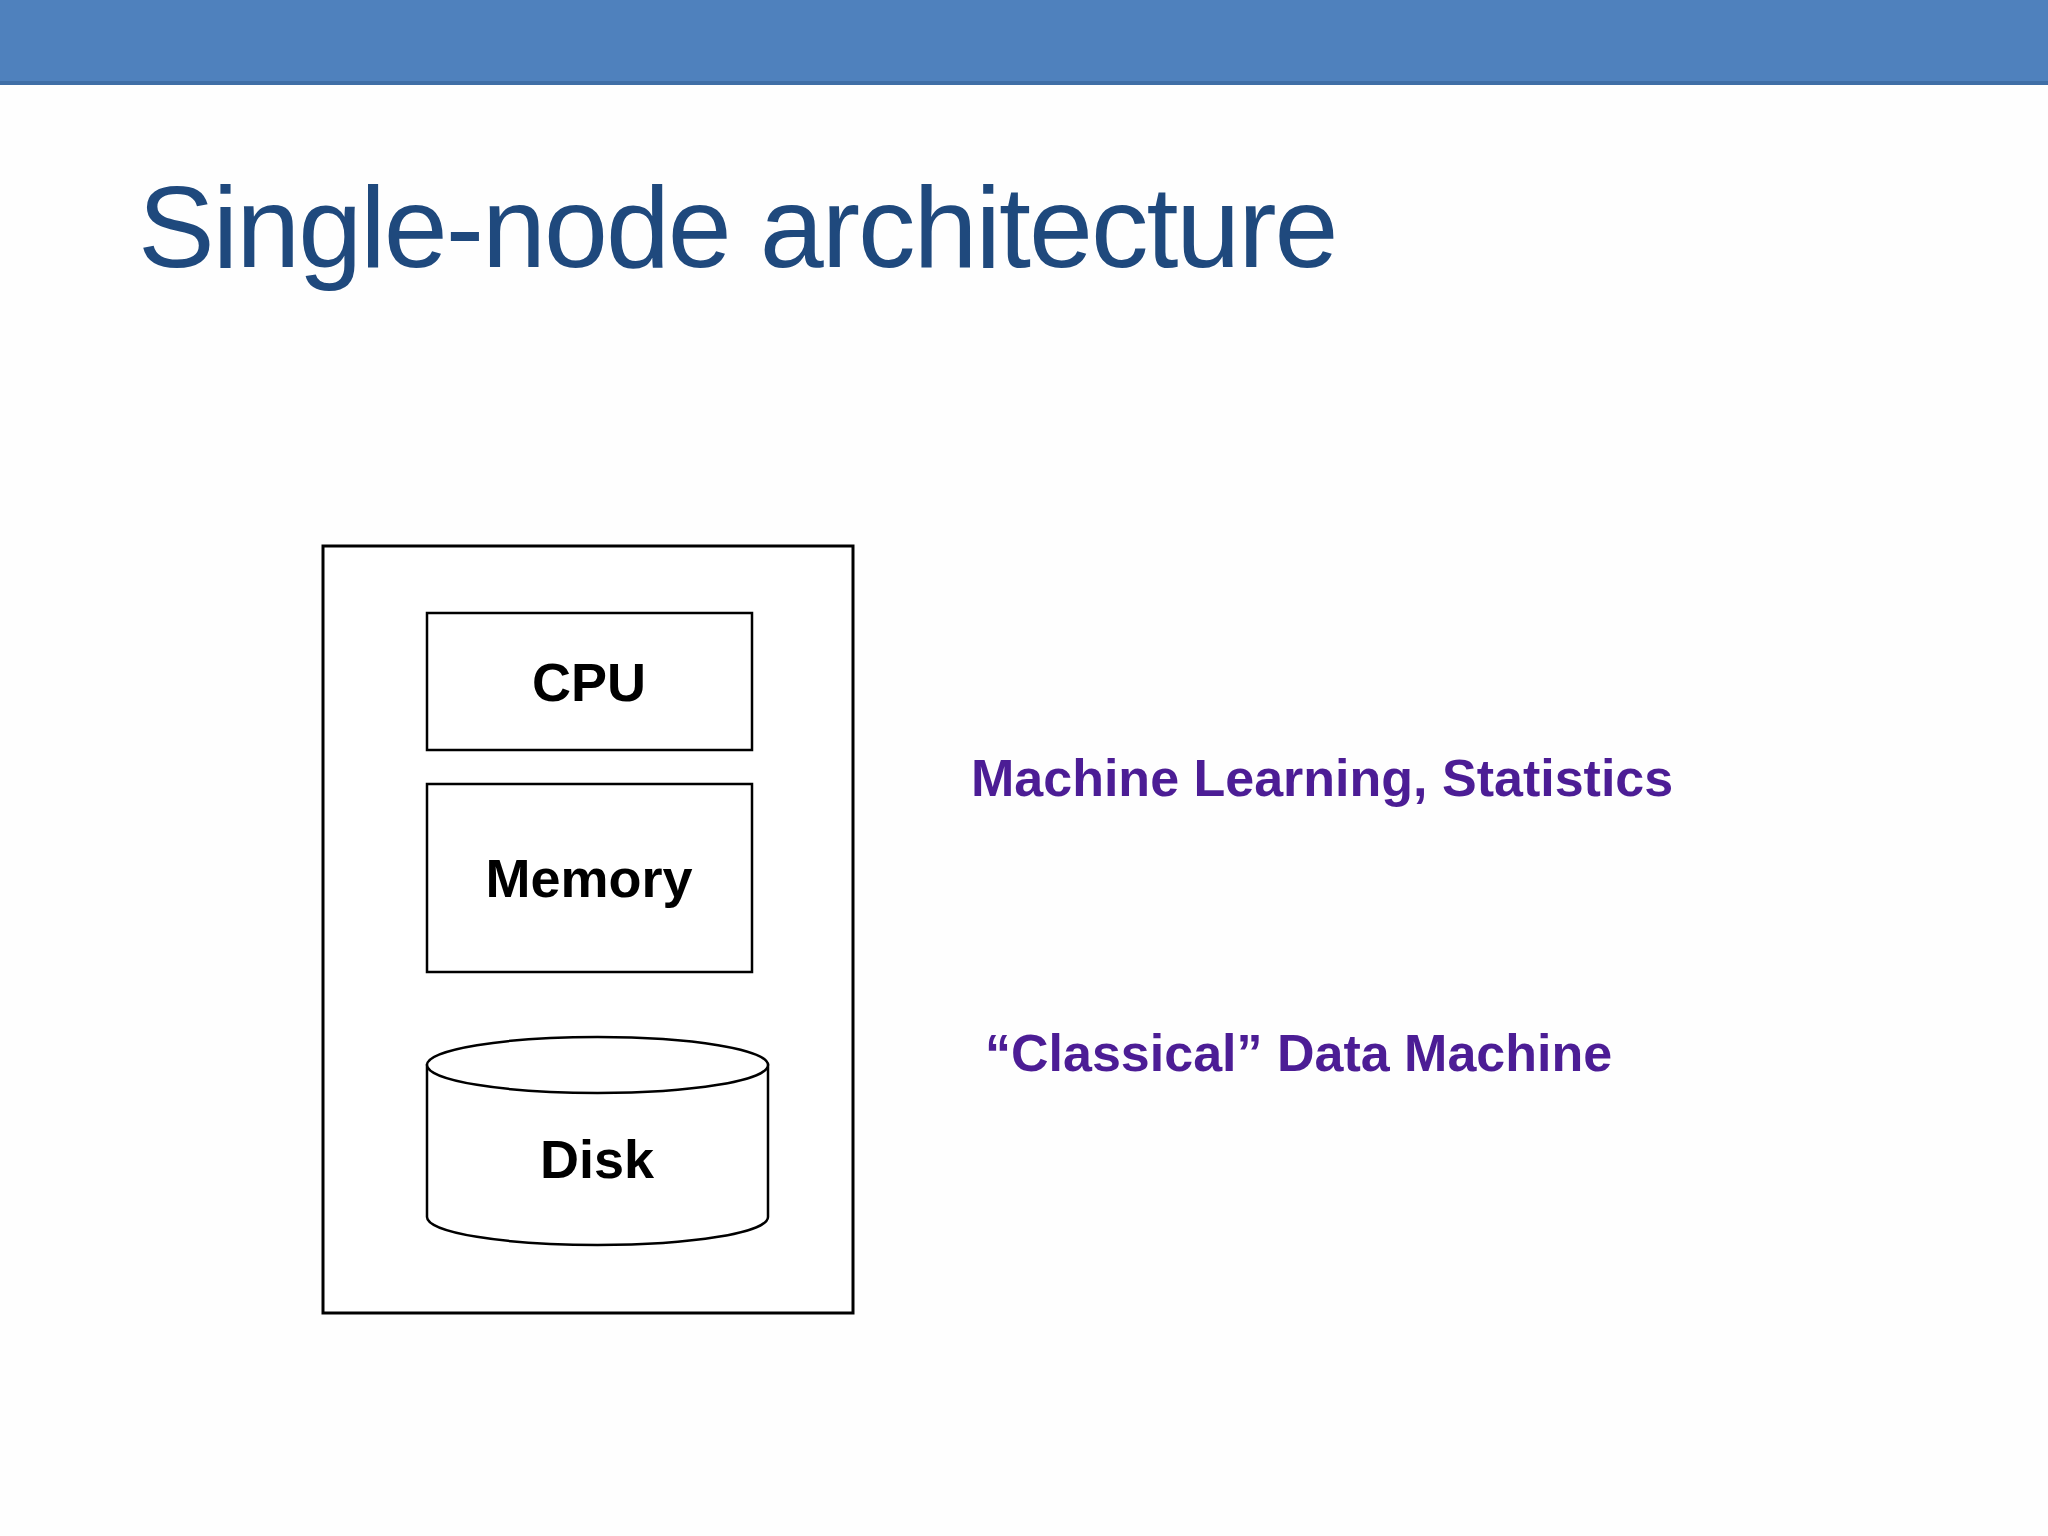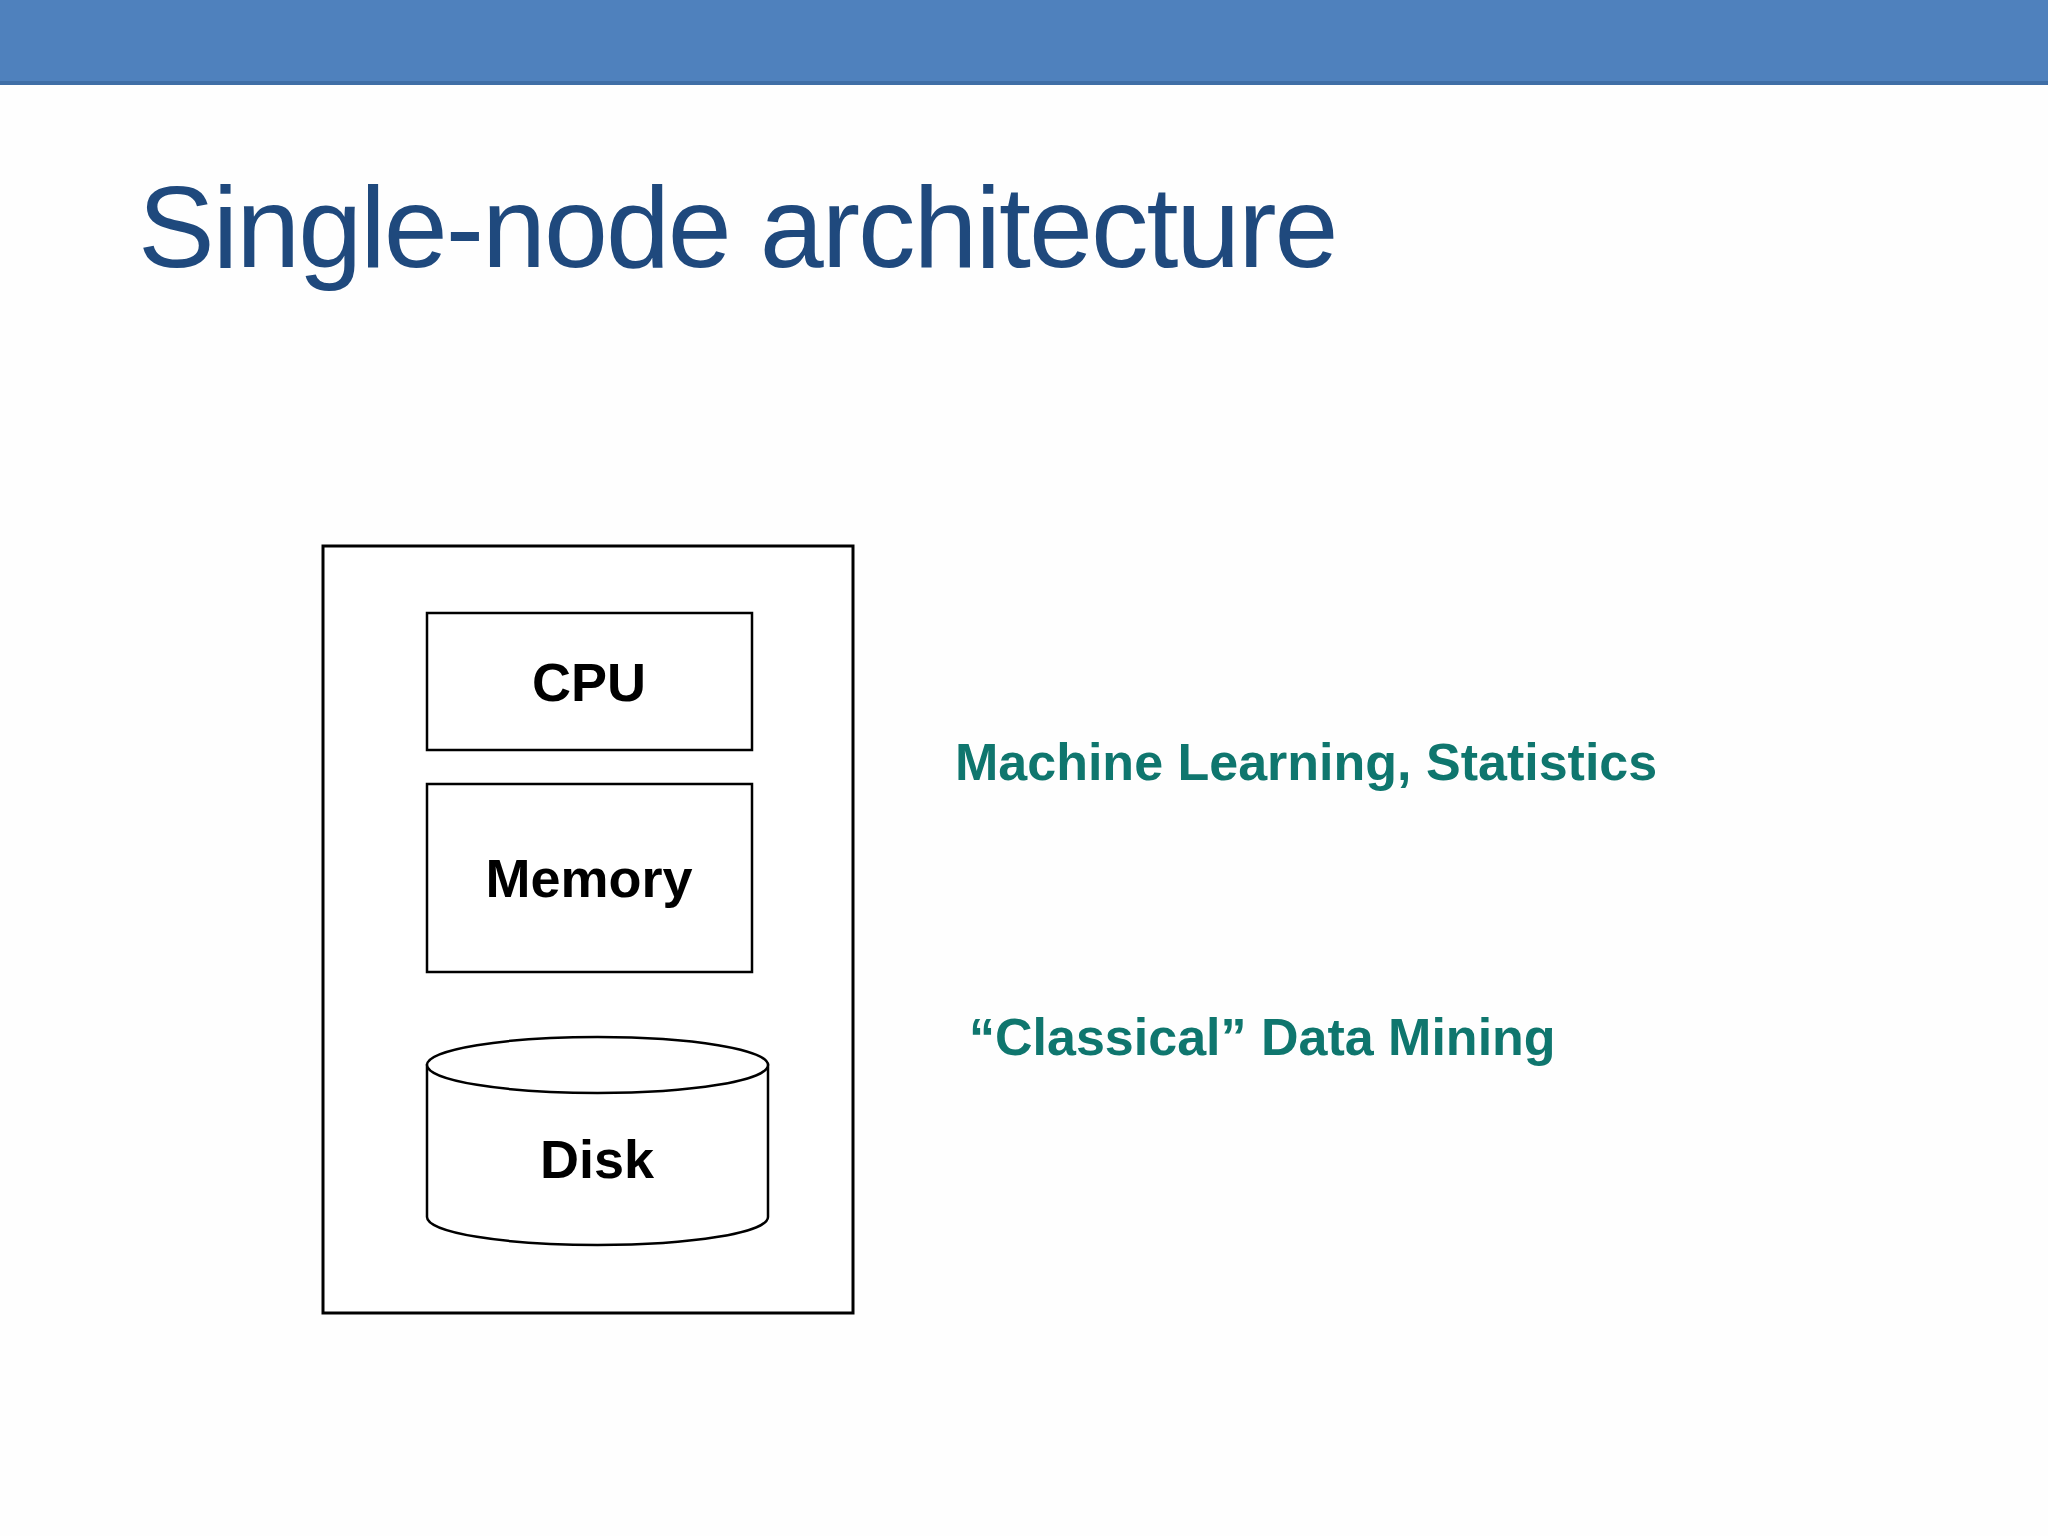--- a/index.html
+++ b/index.html
@@ -47,25 +47,25 @@
   }
   .diagram-svg text {
     font-family: "Liberation Sans", "DejaVu Sans", sans-serif;
     font-size: 54px;
     font-weight: 700;
     fill: #000000;
     text-anchor: middle;
   }
   .annotation {
     position: absolute;
-    margin: 0;
+    margin: 16px;
     font-size: 52px;
     font-weight: 700;
     line-height: 1;
-    color: #0f766e;
+    color: #4c1d95;
     white-space: nowrap;
   }
   .annotation.ml {
     left: 955px;
     top: 736px;
   }
   .annotation.classical {
     left: 969px;
     top: 1011px;
   }
@@ -91,15 +91,15 @@
 
     <g>
       <path class="shape" d="M 427 1065 L 427 1217 A 170.5 28 0 0 0 768 1217 L 768 1065 Z" stroke-width="2.5"></path>
       <ellipse class="shape" cx="597.5" cy="1065" rx="170.5" ry="28" stroke-width="2.5"></ellipse>
     </g>
     <text x="597" y="1178">Disk</text>
   </svg>
 
   <p class="annotation ml">Machine Learning, Statistics</p>
 
-  <p class="annotation classical">“Classical” Data Mining</p>
+  <p class="annotation classical">“Classical” Data Machine</p>
 
 </div>
 
 </body></html>

